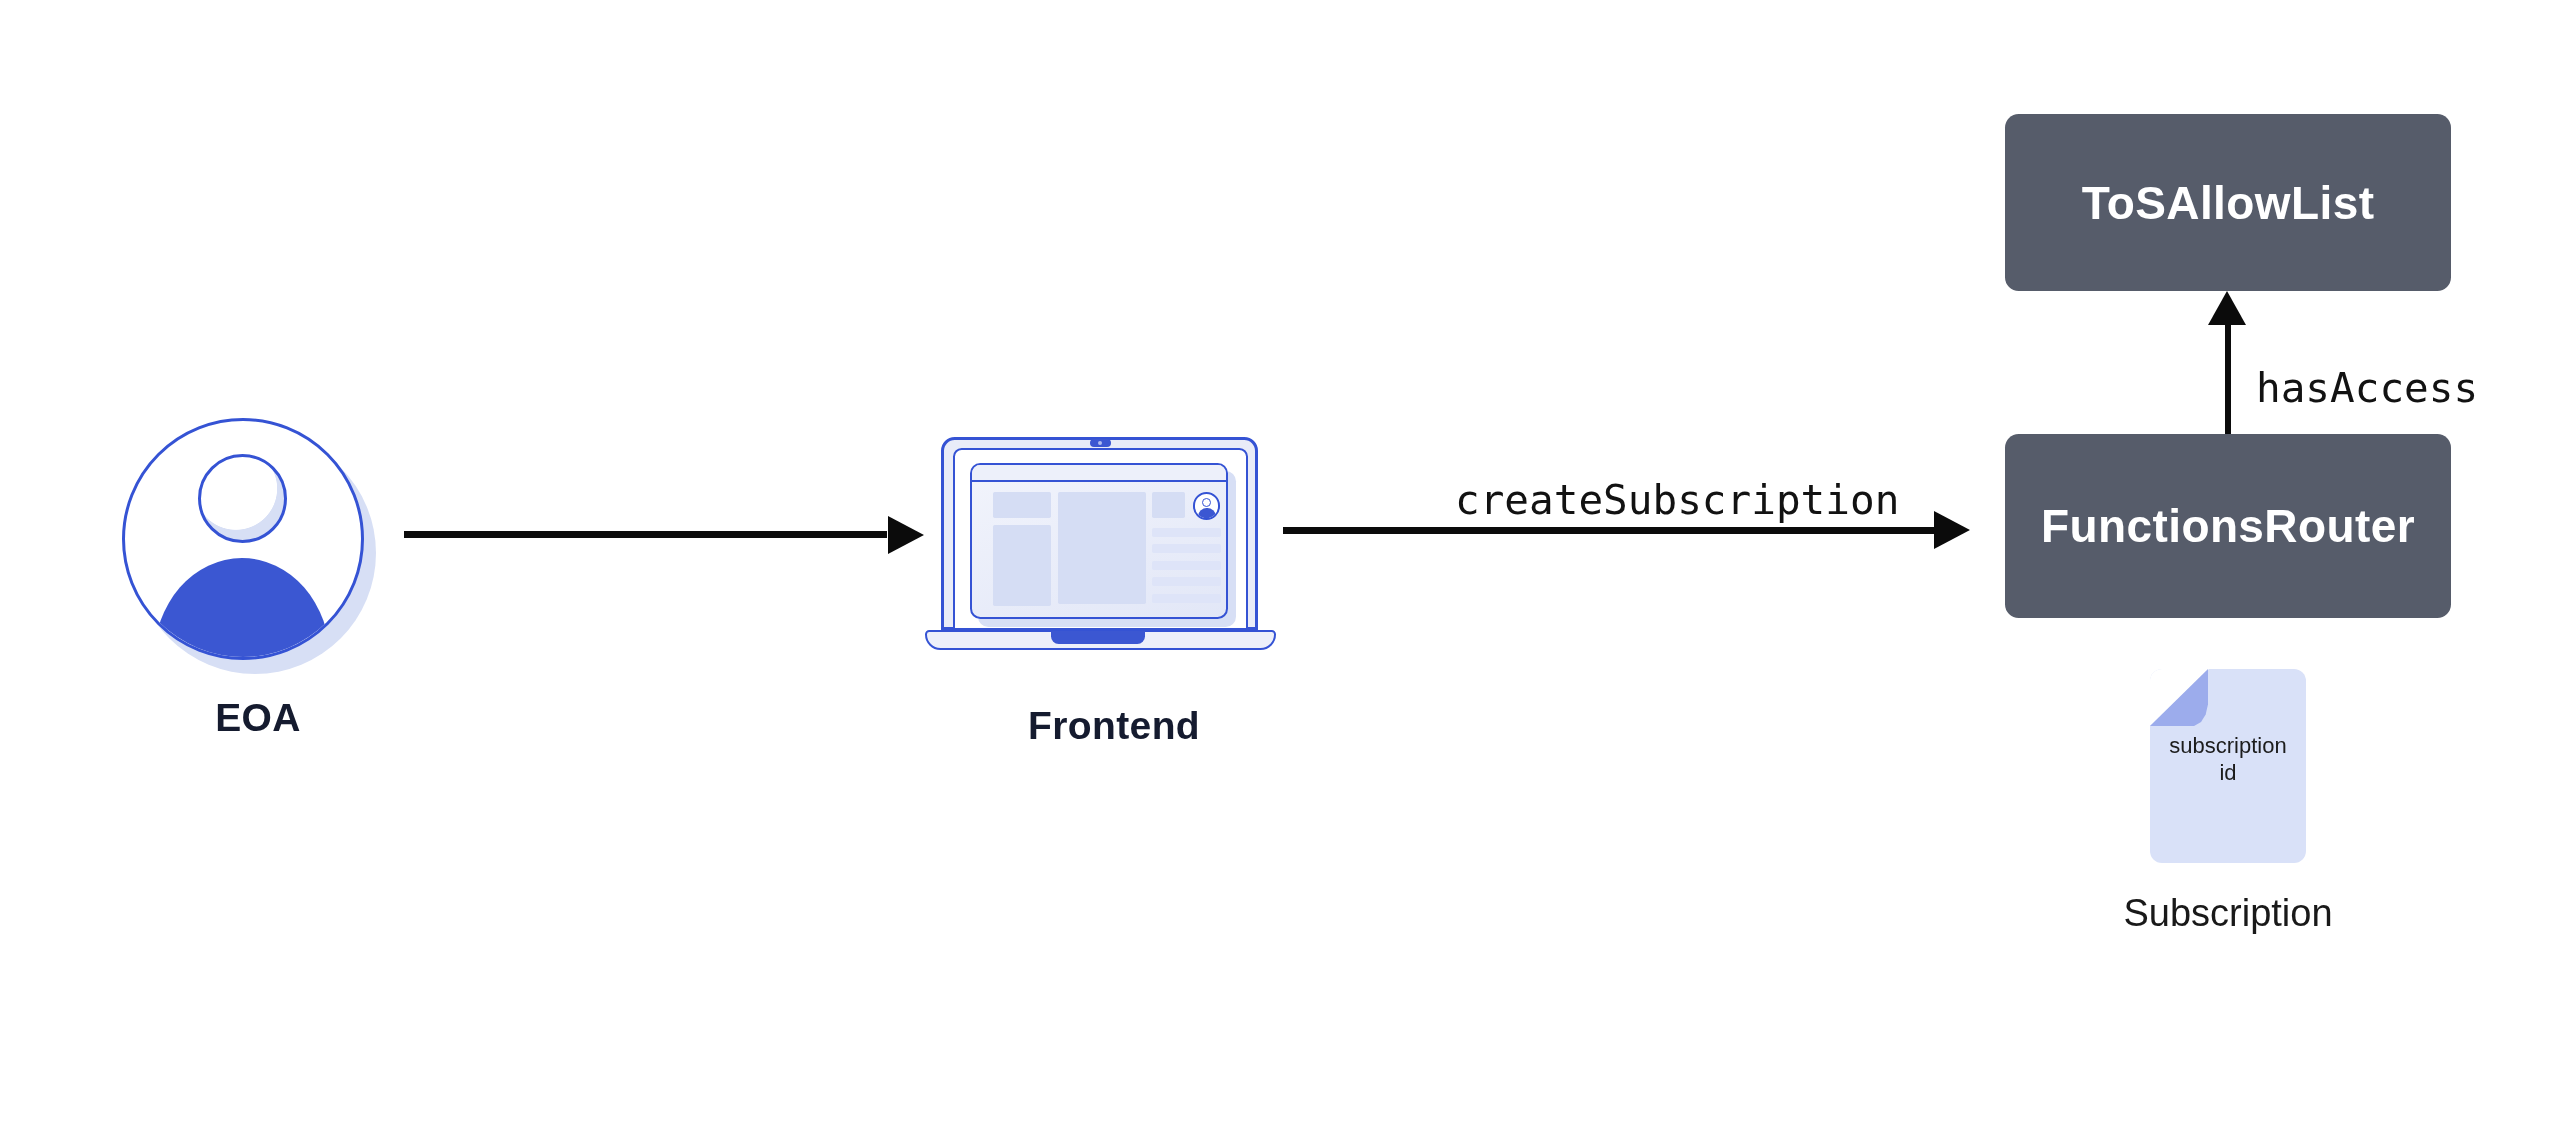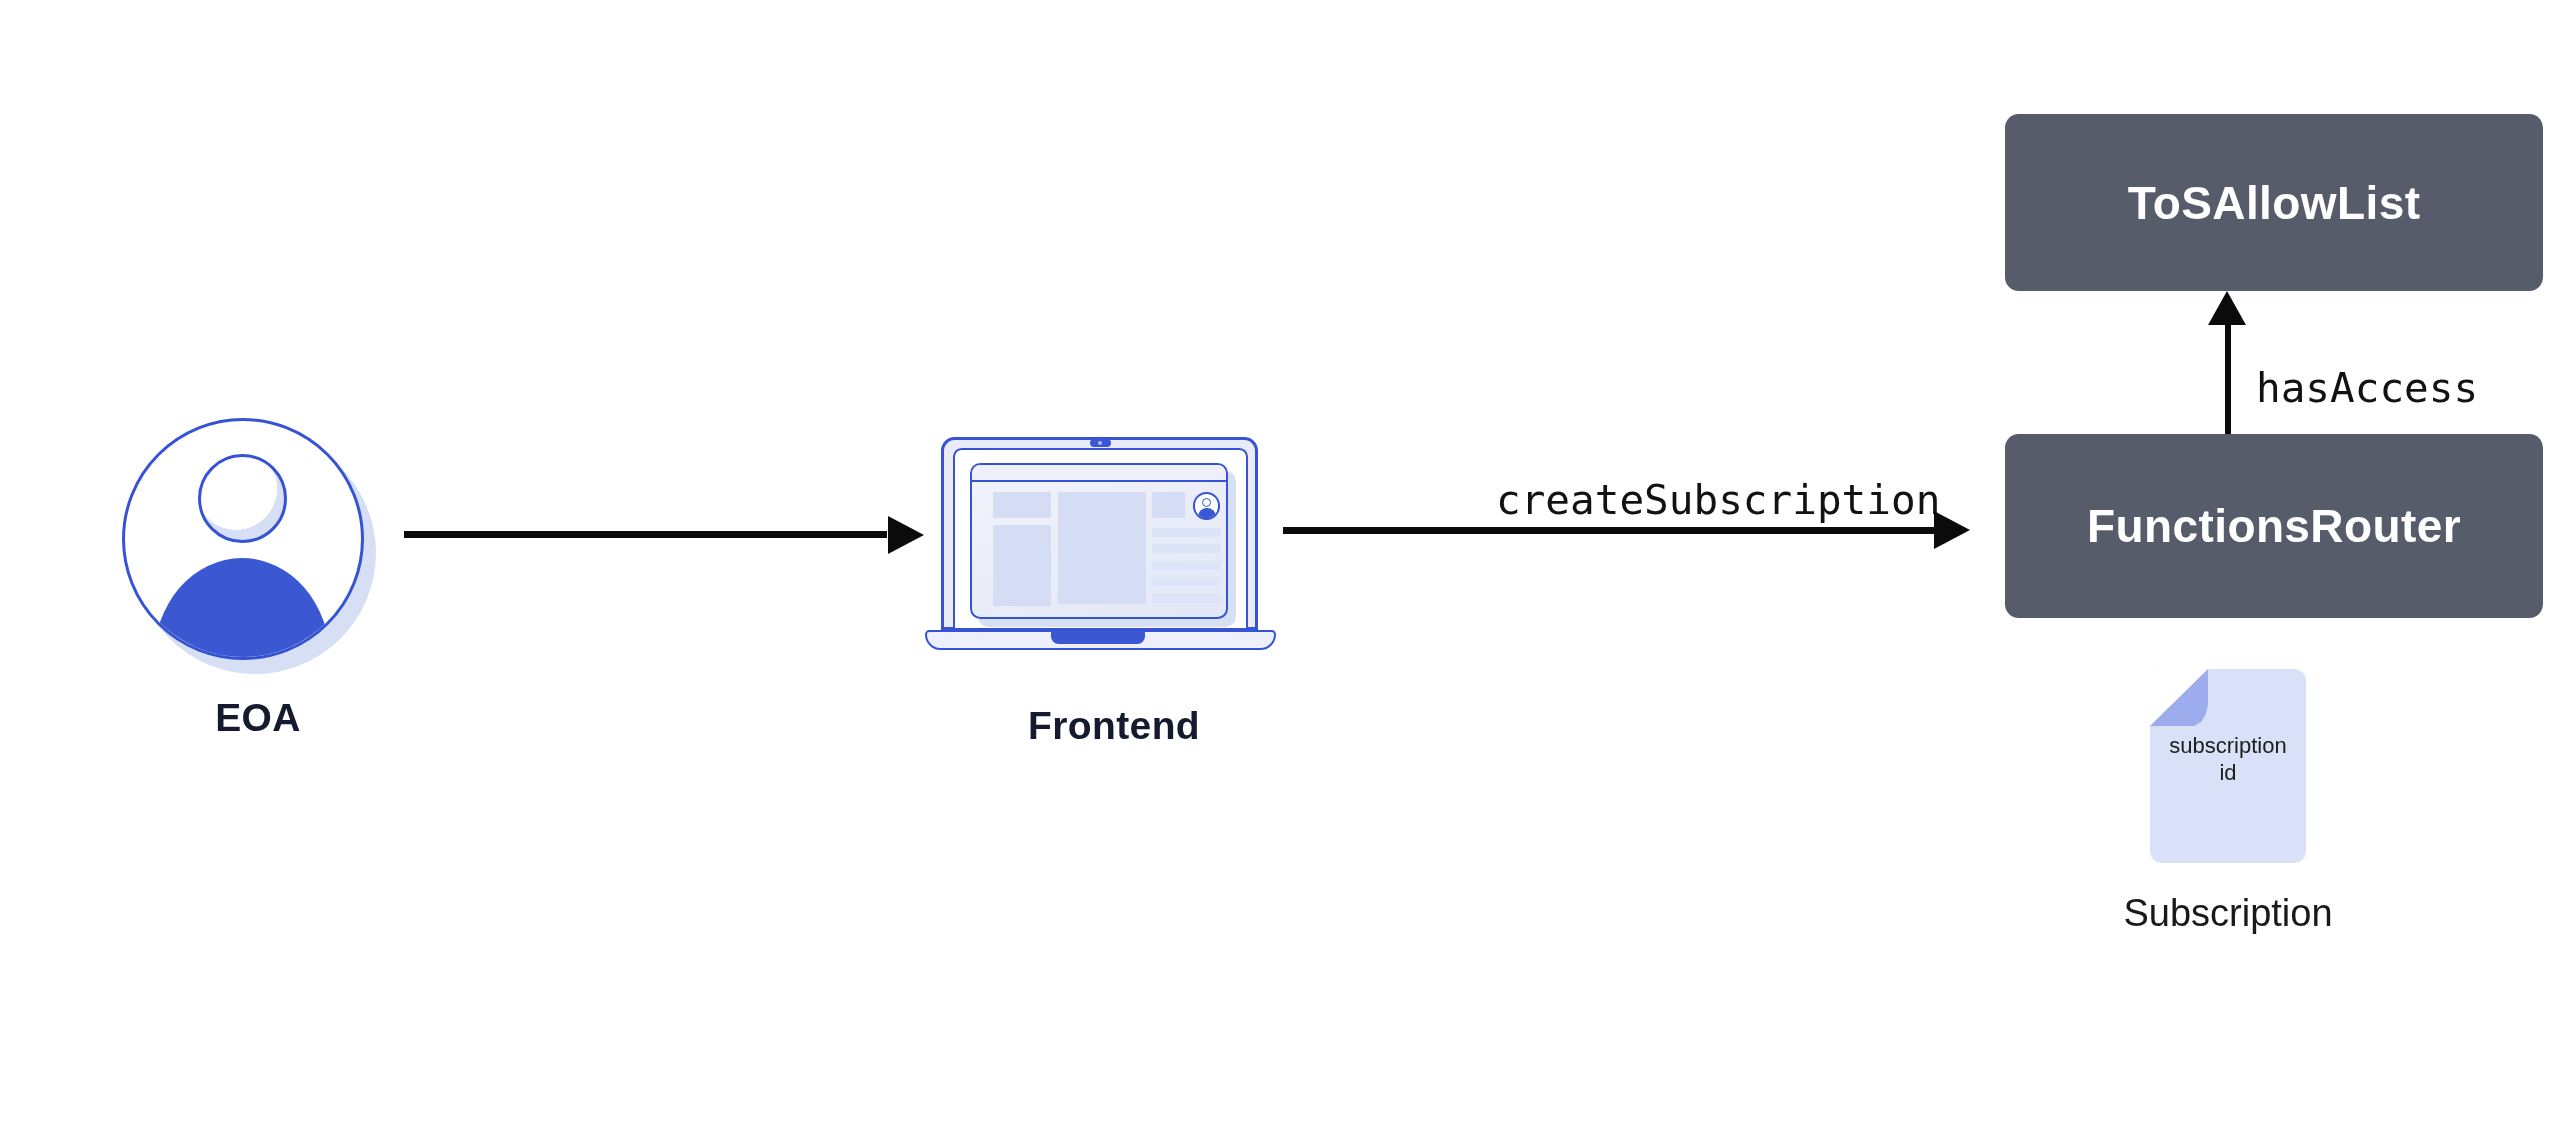--- a/index.html
+++ b/index.html
@@ -34,21 +34,21 @@
   .arrow-line-h{position:absolute;height:6.9px;background:var(--arrow-black);}
   .arrow-line-v{position:absolute;width:6px;background:var(--arrow-black);}
   .arrow-head-right{position:absolute;width:0;height:0;
     border-top:19px solid transparent;border-bottom:19px solid transparent;
     border-left:36px solid var(--arrow-black);}
   .arrow-head-up{position:absolute;width:0;height:0;
     border-left:19px solid transparent;border-right:19px solid transparent;
     border-bottom:34px solid var(--arrow-black);}
   
   .contract-box{
-    position:absolute;left:2005px;width:538px;border-radius:13.7px;
+    position:absolute;left:2005px;width:446px;border-radius:13.7px;
     background:var(--contract-box);display:flex;align-items:center;justify-content:center;
   }
   .contract-box .box-label{
     font-weight:bold;font-size:46px;color:var(--box-text);letter-spacing:0.4px;
   }
   
   .avatar-wrap{position:absolute;left:122px;top:418px;width:242px;height:242px;}
   .avatar-shadow{position:absolute;left:12px;top:13.7px;width:242px;height:242px;
     border-radius:50%;background:var(--shadow-blue);}
   .avatar-circle{position:absolute;left:0;top:0;width:242px;height:242px;border-radius:50%;
@@ -140,21 +140,21 @@
       <div class="bar" style="top:96px;"></div>
       <div class="bar" style="top:112px;"></div>
       <div class="bar" style="top:129px;"></div>
     </div>
     <div class="laptop-base"></div>
     <div class="laptop-notch"></div>
   </div>
   <div class="node-label" style="left:1100px;top:704px;">Frontend</div>
 
   <div>
-    <div class="edge-label" style="left:1455px;top:476px;margin-left:41px;">createSubscription</div>
+    <div class="edge-label" style="left:1455px;top:476px;">createSubscription</div>
     <div class="arrow-line-h" style="left:1283px;top:527px;width:651px;"></div>
     <div class="arrow-head-right" style="left:1934px;top:511px;"></div>
   </div>
 
   <div class="contract-box" style="top:114px;height:177px;">
     <div class="box-label">ToSAllowList</div>
   </div>
 
   <div>
     <div class="arrow-line-v" style="left:2225px;top:319px;height:116px;"></div>

